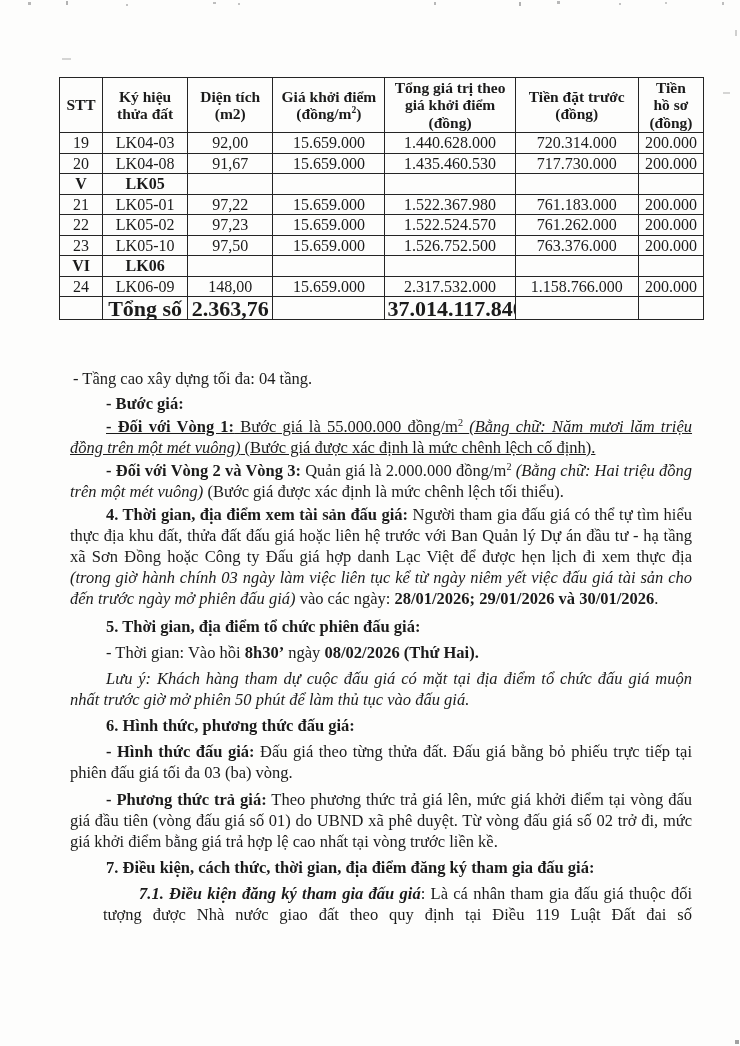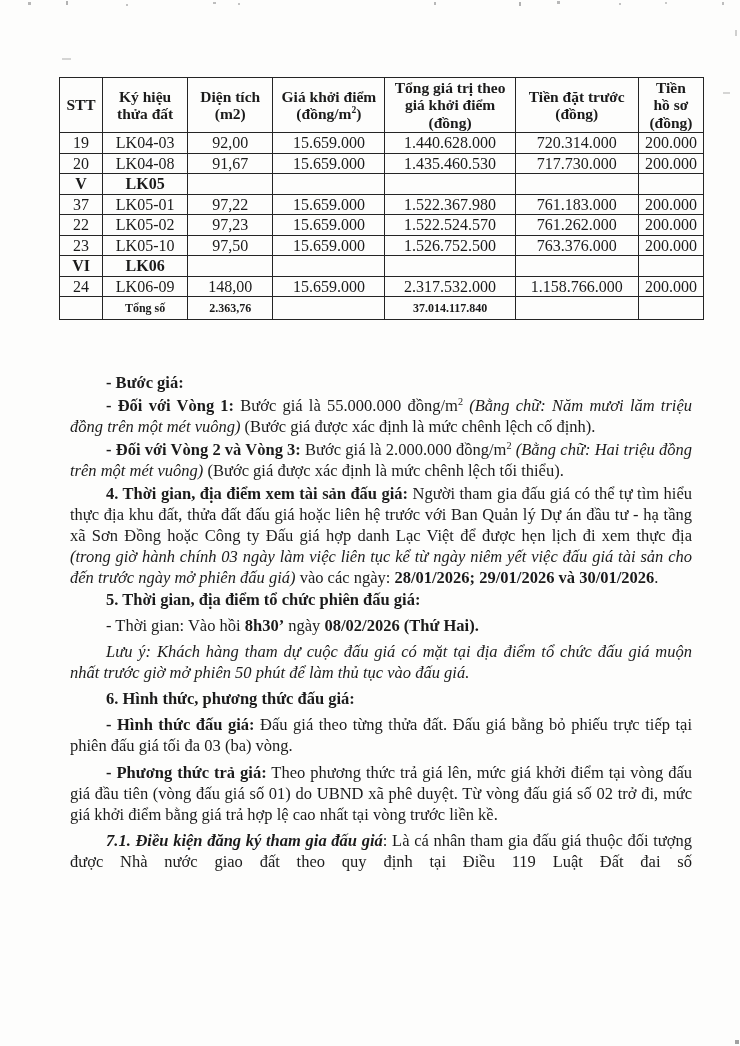--- a/index.html
+++ b/index.html
@@ -38,21 +38,21 @@
     line-height: 17.5px;
     height: 54px;
     white-space: normal;
   }
   table.auction td {
     font-size: 16px;
     line-height: 19px;
     height: 19.5px;
   }
   tr.section td, tr.total td { font-weight: 700; }
-  tr.total td { height: 22px; font-size: 12px; }
+  tr.total td { height: 22px; font-size: 22px; }
   col.w-stt { width: 43px; }
   col.w-ky_hieu { width: 85px; }
   col.w-dien_tich { width: 85px; }
   col.w-gia_khoi_diem { width: 112px; }
   col.w-tong_gia_tri { width: 130px; }
   col.w-tien_dat_truoc { width: 123px; }
   col.w-tien_ho_so { width: 65px; }
   sup { font-size: 0.62em; line-height: 0; }
 
   
@@ -120,21 +120,21 @@
         <tr class="section">
           <td>V</td>
           <td>LK05</td>
           <td></td>
           <td></td>
           <td></td>
           <td></td>
           <td></td>
         </tr>
         <tr class="data">
-          <td>37</td>
+          <td>21</td>
           <td>LK05-01</td>
           <td>97,22</td>
           <td>15.659.000</td>
           <td>1.522.367.980</td>
           <td>761.183.000</td>
           <td>200.000</td>
         </tr>
         <tr class="data">
           <td>22</td>
           <td>LK05-02</td>
@@ -177,31 +177,33 @@
           <td>2.363,76</td>
           <td></td>
           <td>37.014.117.840</td>
           <td></td>
           <td></td>
         </tr>
       </tbody>
   </table>
 
   <div class="paras" id="paragraphs">
+      <p class="noindent" style="margin-top: 0px;"><span>- Tầng cao xây dựng tối đa: 04 tầng.</span></p>
       <p class="indent" style="margin-top: 4px;"><span class="b">- Bước giá:</span></p>
-      <p class="indent" style="margin-top: 2px;"><span class="b">- Đối với Vòng 1:</span><span> Bước giá là 55.000.000 đồng/m</span><sup>2</sup><span> </span><span class="i">(Bằng chữ: Năm mươi lăm triệu đồng trên một mét vuông)</span><span> (Bước giá được xác định là mức chênh lệch cố định).</span></p>
-      <p class="indent" style="margin-top: 2px;"><span class="b">- Đối với Vòng 2 và Vòng 3:</span><span> Bước giá là 2.000.000 đồng/m</span><sup>2</sup><span> </span><span class="i">(Bằng chữ: Hai triệu đồng trên một mét vuông)</span><span> (Bước giá được xác định là mức chênh lệch tối thiểu).</span></p>
+      <p class="indent" style="margin-top: 2px; text-decoration: underline;"><span class="b">- Đối với Vòng 1:</span><span> Bước giá là 55.000.000 đồng/m</span><sup>2</sup><span> </span><span class="i">(Bằng chữ: Năm mươi lăm triệu đồng trên một mét vuông)</span><span> (Bước giá được xác định là mức chênh lệch cố định).</span></p>
+      <p class="indent" style="margin-top: 2px;"><span class="b">- Đối với Vòng 2 và Vòng 3:</span><span> Quản giá là 2.000.000 đồng/m</span><sup>2</sup><span> </span><span class="i">(Bằng chữ: Hai triệu đồng trên một mét vuông)</span><span> (Bước giá được xác định là mức chênh lệch tối thiểu).</span></p>
       <p class="indent" style="margin-top: 2px;"><span class="b">4. Thời gian, địa điểm xem tài sản đấu giá:</span><span> Người tham gia đấu giá có thể tự tìm hiểu thực địa khu đất, thửa đất đấu giá hoặc liên hệ trước với Ban Quản lý Dự án đầu tư - hạ tầng xã Sơn Đồng hoặc Công ty Đấu giá hợp danh Lạc Việt để được hẹn lịch đi xem thực địa </span><span class="i">(trong giờ hành chính 03 ngày làm việc liên tục kể từ ngày niêm yết việc đấu giá tài sản cho đến trước ngày mở phiên đấu giá)</span><span> vào các ngày: </span><span class="b">28/01/2026; 29/01/2026 và 30/01/2026</span><span>.</span></p>
-      <p class="indent" style="margin-top: 1px;"><span class="b">5. Thời gian, địa điểm tổ chức phiên đấu giá:</span></p>
+      <p class="indent" style="margin-top: 7px;"><span class="b">5. Thời gian, địa điểm tổ chức phiên đấu giá:</span></p>
       <p class="indent" style="margin-top: 5px;"><span>- Thời gian: Vào hồi </span><span class="b">8h30’</span><span> ngày </span><span class="b">08/02/2026 (Thứ Hai).</span></p>
       <p class="indent" style="margin-top: 5px;"><span class="i">Lưu ý: Khách hàng tham dự cuộc đấu giá có mặt tại địa điểm tổ chức đấu giá muộn nhất trước giờ mở phiên 50 phút để làm thủ tục vào đấu giá.</span></p>
       <p class="indent" style="margin-top: 5px;"><span class="b">6. Hình thức, phương thức đấu giá:</span></p>
       <p class="indent" style="margin-top: 5px;"><span class="b">- Hình thức đấu giá:</span><span> Đấu giá theo từng thửa đất. Đấu giá bằng bỏ phiếu trực tiếp tại phiên đấu giá tối đa 03 (ba) vòng.</span></p>
       <p class="indent" style="margin-top: 6px;"><span class="b">- Phương thức trả giá:</span><span> Theo phương thức trả giá lên, mức giá khởi điểm tại vòng đấu giá đầu tiên (vòng đấu giá số 01) do UBND xã phê duyệt. Từ vòng đấu giá số 02 trở đi, mức giá khởi điểm bằng giá trả hợp lệ cao nhất tại vòng trước liền kề.</span></p>
-      <p class="indent jlast" style="margin-top: 5px;"><span class="b i">7.1. Điều kiện đăng ký tham gia đấu giá</span><span>: Là cá nhân tham gia đấu giá thuộc đối tượng được Nhà nước giao đất theo quy định tại Điều 119 Luật Đất đai số</span></p>
+      <p class="indent" style="margin-top: 5px;"><span class="b">7. Điều kiện, cách thức, thời gian, địa điểm đăng ký tham gia đấu giá:</span></p>
+      <p class="indent jlast" style="margin-top: 5px; margin-left: 33px;"><span class="b i">7.1. Điều kiện đăng ký tham gia đấu giá</span><span>: Là cá nhân tham gia đấu giá thuộc đối tượng được Nhà nước giao đất theo quy định tại Điều 119 Luật Đất đai số</span></p>
     </div>
 
 <div class="speck" style="left: 28px; top: 2px; width: 3px; height: 3px; opacity: 0.6;"></div>
     <div class="speck" style="left: 66px; top: 1px; width: 2px; height: 4px; opacity: 0.65;"></div>
     <div class="speck" style="left: 126px; top: 4px; width: 2px; height: 2px; opacity: 0.5;"></div>
     <div class="speck" style="left: 213px; top: 2px; width: 3px; height: 2px; opacity: 0.55;"></div>
     <div class="speck" style="left: 238px; top: 3px; width: 2px; height: 2px; opacity: 0.5;"></div>
     <div class="speck" style="left: 434px; top: 2px; width: 2px; height: 3px; opacity: 0.6;"></div>
     <div class="speck" style="left: 519px; top: 2px; width: 2px; height: 4px; opacity: 0.65;"></div>
     <div class="speck" style="left: 557px; top: 1px; width: 3px; height: 3px; opacity: 0.6;"></div>

